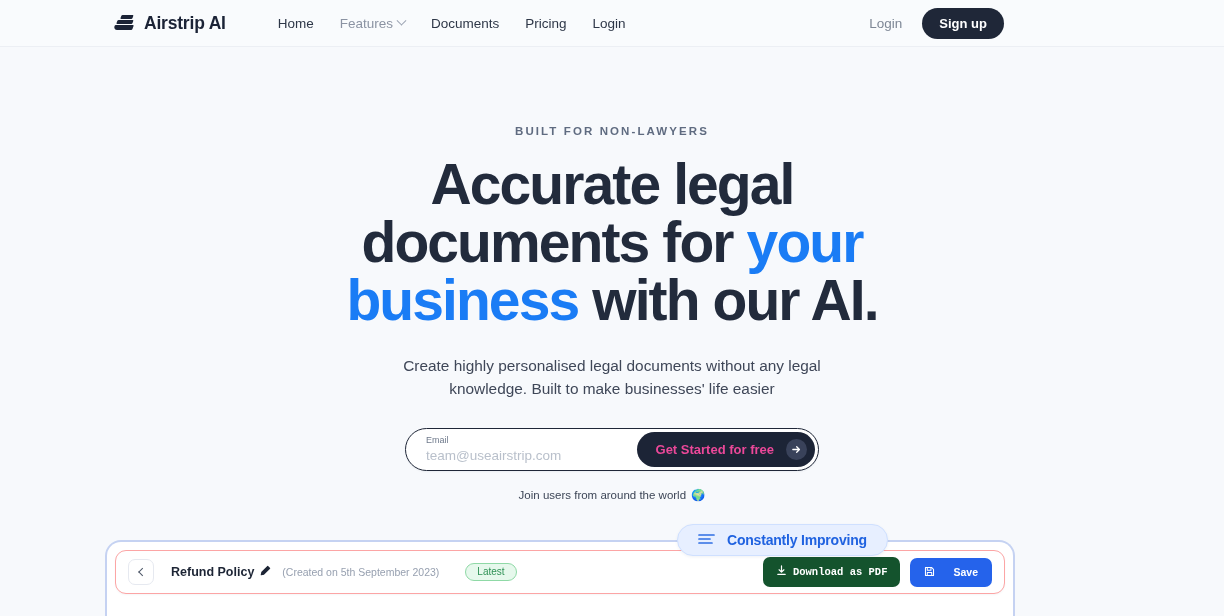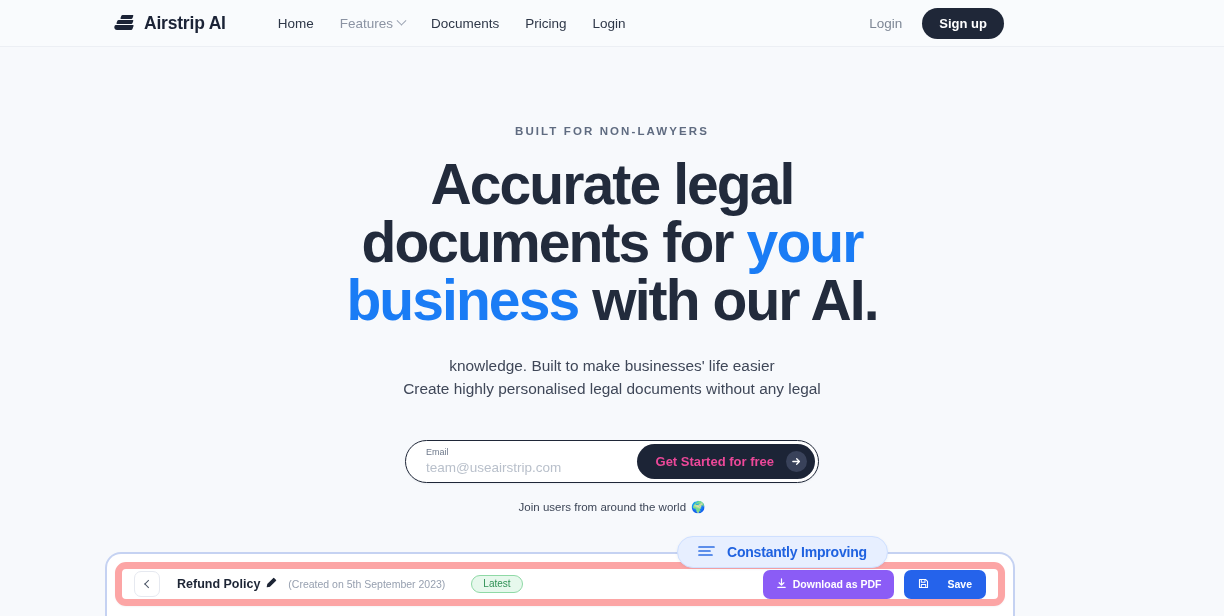--- a/index.html
+++ b/index.html
@@ -135,21 +135,21 @@
 
   .subhead {
     margin-top: 25px;
     font-size: 15.4px;
     line-height: 23px;
     color: #3f4758;
   }
 
   
   .capture-wrap {
-    margin-top: 40px;
+    margin-top: 28px;
     display: flex;
     justify-content: center;
   }
   .capture {
     width: 414px;
     height: 43px;
     background: #ffffff;
     border: 1.6px solid #1f2738;
     border-radius: 999px;
     display: flex;
@@ -260,21 +260,21 @@
     border-bottom: none;
     border-top-left-radius: 16px;
     border-top-right-radius: 16px;
     background: #ffffff;
     padding: 8px 8px 0 8px;
     z-index: 10;
   }
 
   .doc-card {
     background: #ffffff;
-    border: 7px solid #fca5a5;
+    border: 1px solid #fca5a5;
     border-radius: 11px;
     height: 44px;
     display: flex;
     align-items: center;
     padding: 0 12px;
     box-shadow: 0 1px 2px rgba(25,35,60,.04);
   }
 
   .back-btn {
     width: 26px;
@@ -322,32 +322,32 @@
     line-height: 1;
   }
 
   .doc-actions {
     margin-left: auto;
     display: flex;
     align-items: center;
     gap: 10px;
   }
   .btn-dark {
-    background: #8b5cf6;
+    background: #14532d;
     color: #fff;
     border: none;
     border-radius: 7px;
     font-size: 10.5px;
     font-weight: 700;
     padding: 8px 13px;
     display: flex;
     align-items: center;
     gap: 6px;
     cursor: pointer;
-    font-family: Liberation Sans, sans-serif;
+    font-family: Liberation Mono, monospace;
     white-space: nowrap;
   }
   .btn-blue {
     background: #2563eb;
     color: #fff;
     border: none;
     border-radius: 7px;
     font-size: 10.5px;
     font-weight: 700;
     padding: 8px 14px;
@@ -408,22 +408,22 @@
     </div>
     <div>
       <span>documents for </span><span class="accent">your</span>
     </div>
     <div>
       <span class="accent">business</span><span> with our AI.</span>
     </div>
   </h1>
 
   <div class="subhead">
+    <div>Create highly personalised legal documents without any legal</div>
     <div>knowledge. Built to make businesses' life easier</div>
-    <div>Create highly personalised legal documents without any legal</div>
   </div>
 
   <div class="capture-wrap">
     <div class="capture">
       <label class="field">
         <span class="field-label">Email</span>
         <input class="field-input" type="text" placeholder="team@useairstrip.com" style="">
       </label>
       <button class="cta">
         <span>Get Started for free</span>

